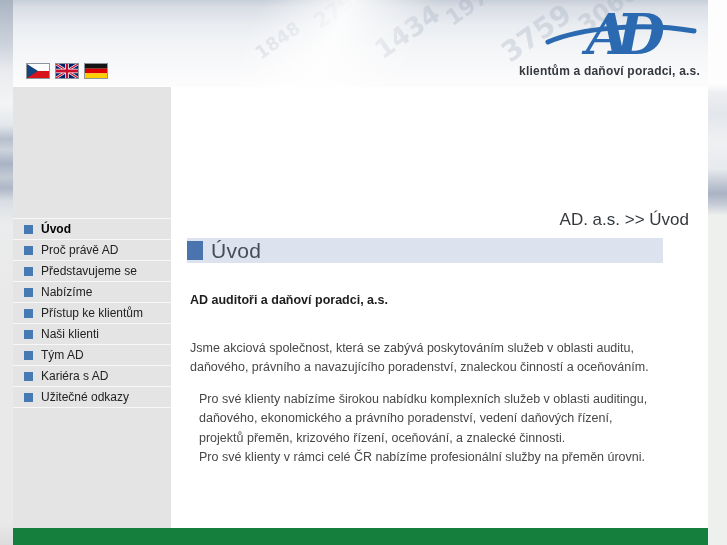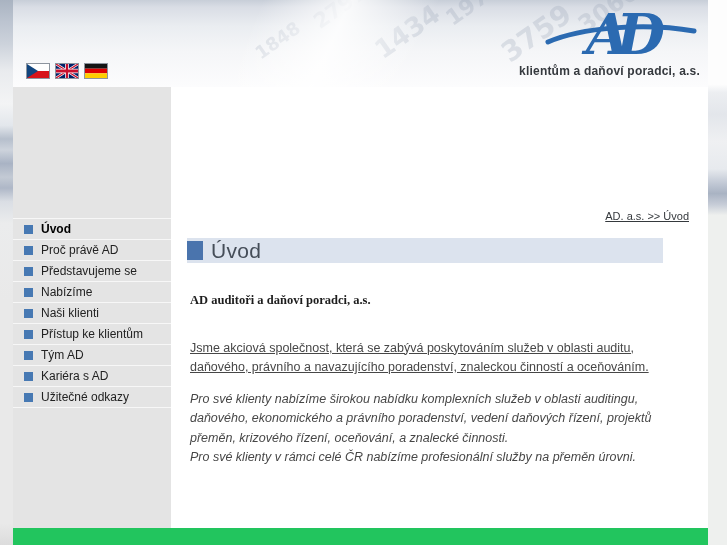--- a/index.html
+++ b/index.html
@@ -1,18 +1,18 @@
 <!DOCTYPE html>
 <html lang="cs"><head>
 <meta charset="utf-8">
 <style>
   * { margin:0; padding:0; box-sizing:border-box; }
   html,body { background:#ffffff; }
   body { font-family:"Liberation Sans", sans-serif; }
-  .page { position:relative; width:727px; height:545px; background:#22c55e; overflow:hidden; margin:0; }
+  .page { position:relative; width:727px; height:545px; background:#15803d; overflow:hidden; margin:0; }
 
   
   .left-strip { position:absolute; left:0; top:0; width:13px; height:545px;
     background:linear-gradient(180deg,
       #a9b3c1 0%, #bcc4d0 4%, #ccd2db 8%, #e9ebee 13%, #f3f4f5 19%,
       #e3e7ec 23%, #b6bfcc 25.5%, #cdd3dc 27.5%, #a9b3c4 30%, #c3cad4 32.5%,
       #aeb7c7 34.5%, #dadee4 37%, #ebeced 41%, #e9e9e9 55%, #e9e9e9 96%, #dcdcdc 100%); }
   .right-strip { position:absolute; left:708px; top:0; width:19px; height:545px;
     background:linear-gradient(180deg,
       #fdfdfd 0%, #fdfdfd 15.5%, #eceef1 17%, #e3e6eb 21%, #eff0f2 26%,
@@ -38,31 +38,31 @@
   
   .sidebar { position:absolute; left:13px; top:87px; width:158px; height:441px; background:#e4e4e4; }
   .menu { position:absolute; left:0; top:131px; width:158px; border-top:1px solid #f7f7f7; }
   .menu-item { height:21px; border-bottom:1px solid #f7f7f7; display:flex; align-items:center;
     padding-left:11px; cursor:pointer; font-size:12px; color:#222; }
   .menu-item .bullet { width:9px; height:9px; background:#4779b3; margin-right:8px; flex:0 0 auto; }
   .menu-item.active { font-weight:bold; color:#000; }
 
   
   .content { position:absolute; left:171px; top:87px; width:537px; height:441px; background:#ffffff; }
-  .breadcrumb { position:absolute; top:123px; right:19px; font-size:11px; color:#35393d; cursor:pointer;text-decoration:underline; }
+  .breadcrumb { position:absolute; top:123px; right:19px; font-size:17px; color:#35393d; cursor:pointer; }
   .heading-bar { position:absolute; left:16px; top:151px; width:476px; height:25px;
     background:#dce3ee; display:flex; align-items:center; }
   .heading-bullet { width:16px; height:19px; background:#4a74ad; margin:0 0 0 0; flex:0 0 auto; }
   .heading-text { font-size:21px; color:#454d58; padding-left:8px; letter-spacing:.3px; }
 
   .text-block { position:absolute; left:19px; top:204px; width:474px;
     font-size:12.5px; line-height:19.5px; color:#474747; }
-  .intro-title { font-weight:bold; color:#1d1d1d; margin:0;font-family:Liberation Serif, serif; }
-  .p1 { margin:28px 0 12px 0;text-decoration:underline; }
-  .p2 { margin:0;font-style:italic; }
+  .intro-title { font-weight:bold; color:#1d1d1d; margin:0; }
+  .p1 { margin:28px 0 12px 0; }
+  .p2 { margin:9px; }
 
   
   .footer { position:absolute; left:13px; top:528px; width:695px; height:34px; background:#bcbcbc;
     font-size:11px; color:#5d5d5d; line-height:17px; text-align:center; padding-right:74px;margin-top:40px; }
 </style>
 </head>
 <body>
 
 <div class="page">
 
@@ -127,25 +127,25 @@
         <div class="menu-item">
           <span class="bullet"></span>
           <span>Představujeme se</span>
         </div>
         <div class="menu-item">
           <span class="bullet"></span>
           <span>Nabízíme</span>
         </div>
         <div class="menu-item">
           <span class="bullet"></span>
-          <span>Naši klienti</span>
+          <span>Přístup ke klientům</span>
         </div>
         <div class="menu-item">
           <span class="bullet"></span>
-          <span>Přístup ke klientům</span>
+          <span>Naši klienti</span>
         </div>
         <div class="menu-item">
           <span class="bullet"></span>
           <span>Tým AD</span>
         </div>
         <div class="menu-item">
           <span class="bullet"></span>
           <span>Kariéra s AD</span>
         </div>
         <div class="menu-item">

